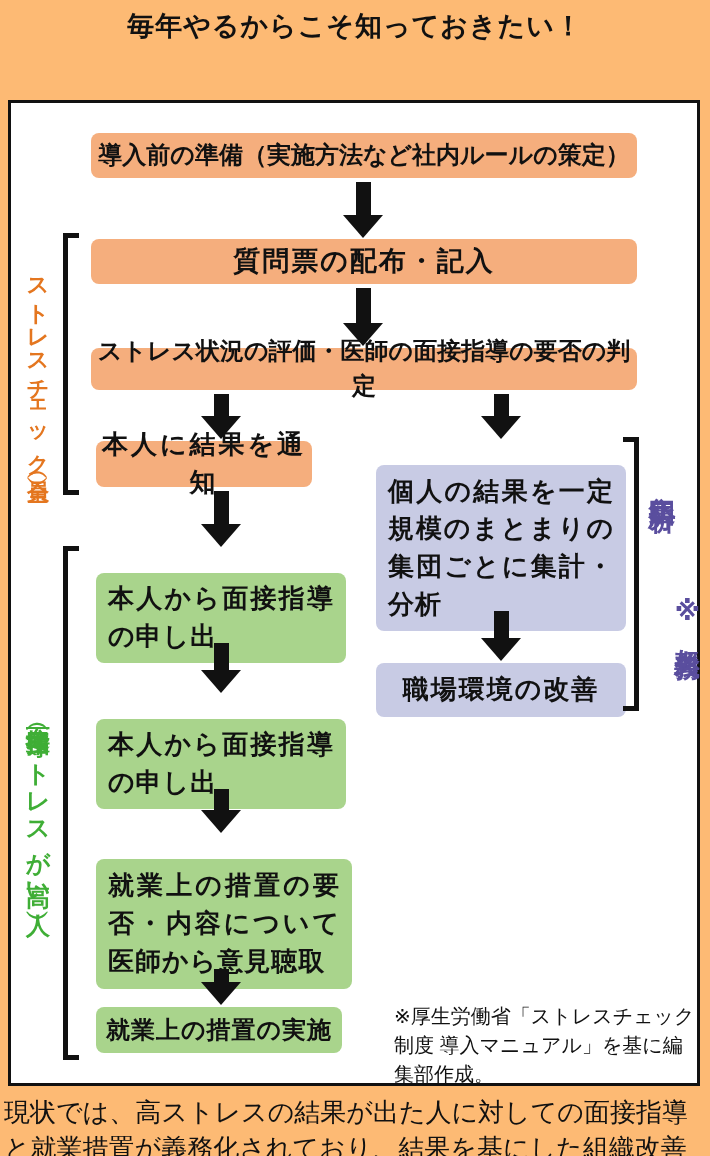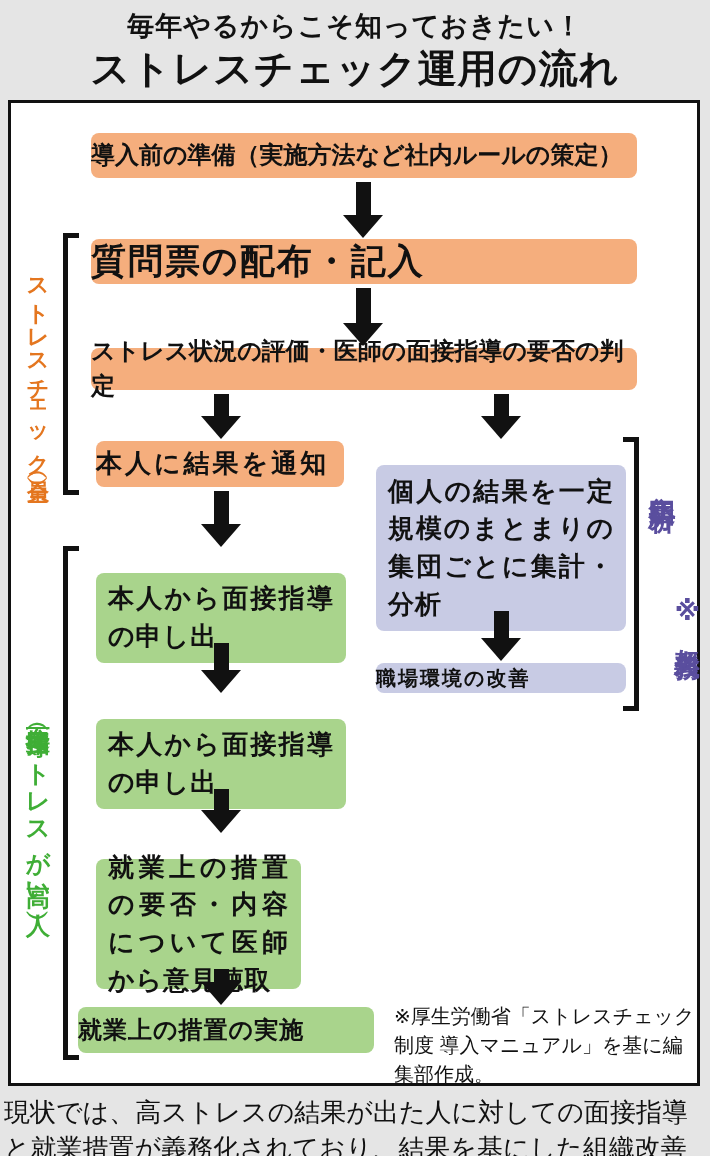--- a/index.html
+++ b/index.html
@@ -1,39 +1,39 @@
 <!DOCTYPE html>
 <html><head>
 <meta charset="utf-8">
 <style>
   * { margin:0; padding:0; box-sizing:border-box; }
   html, body { background:#ffffff; }
   .page {
-    position:relative; width:710px; height:1156px; background:#e5e5e5;
+    position:relative; width:710px; height:1156px; background:#fdba74;
     font-family:"Liberation Sans","DejaVu Sans",sans-serif; color:#111;
     overflow:hidden;
   }
   .subtitle {
     position:absolute; top:8px; left:0; width:100%;
     text-align:center; font-size:27px; font-weight:bold; letter-spacing:1px;
   }
   .main-title {
     position:absolute; top:42px; left:0; width:100%;
     text-align:center; font-size:39px; font-weight:bold; letter-spacing:1px;
   }
   .flow-frame {
     position:absolute; left:8px; top:100px; width:692px; height:986px;
     border:3px solid #111; background:#fff;
   }
   .box {
     position:absolute; border-radius:8px; font-weight:bold; color:#111;
     display:flex; align-items:center; line-height:1.45;
   }
   .box.center { justify-content:center; }
-  .box.center .box-text { width:100%; }
+  .box.center .box-text { width:100%; text-align:center; }
   .box.multi { padding:6px 12px;margin-top:24px; }
   .box.multi .box-text { width:100%; text-align:justify; letter-spacing:1px; }
   .orange { background:#F5AE7D; }
   .green  { background:#A9D48C; }
   .purple { background:#C8CBE4; }
   .arrow { position:absolute; display:flex; flex-direction:column; align-items:center; }
   .arrow .shaft { width:15px; flex:1; background:#111; }
   .arrow .head {
     width:0; height:0;
     border-left:20px solid transparent; border-right:20px solid transparent;
@@ -58,34 +58,33 @@
     position:absolute; left:4px; top:1094px; width:702px;
     font-size:26px; line-height:1.4; font-weight:normal;
   }
 </style>
 </head>
 <body>
 
 <div class="page">
 
   <div class="subtitle">毎年やるからこそ知っておきたい！</div>
-  <div class="main-title">ストレスチェック運用の流れ</div>
 
   <div class="flow-frame">
 
     <div class="box orange center" style="left:80px; top:30px; width:546px; height:45px; font-size:24px;">
       <span class="box-text">導入前の準備（実施方法など社内ルールの策定）</span>
     </div>
 
     <div class="arrow" style="left:332px; top:79px; height:56px;">
       <div class="shaft"></div>
       <div class="head"></div>
     </div>
 
-    <div class="box orange center" style="left:80px; top:136px; width:546px; height:45px; font-size:35px; letter-spacing:2px;">
+    <div class="box orange center" style="left:80px; top:136px; width:546px; height:45px; font-size:27px; letter-spacing:2px;">
       <span class="box-text">質問票の配布・記入</span>
     </div>
 
     <div class="arrow" style="left:332px; top:185px; height:58px;">
       <div class="shaft"></div>
       <div class="head"></div>
     </div>
 
     <div class="box orange center" style="left:80px; top:245px; width:546px; height:42px; font-size:24px;">
       <span class="box-text">ストレス状況の評価・医師の面接指導の要否の判定</span>
@@ -93,21 +92,21 @@
 
     <div class="arrow" style="left:190px; top:291px; height:45px;">
       <div class="shaft"></div>
       <div class="head"></div>
     </div>
     <div class="arrow" style="left:470px; top:291px; height:45px;">
       <div class="shaft"></div>
       <div class="head"></div>
     </div>
 
-    <div class="box orange center" style="left:85px; top:338px; width:248px; height:46px; font-size:26px; letter-spacing:3px;">
+    <div class="box orange center" style="left:85px; top:338px; width:216px; height:46px; font-size:26px; letter-spacing:3px;">
       <span class="box-text">本人に結果を通知</span>
     </div>
 
     <div class="box purple multi" style="left:365px; top:338px; width:250px; height:166px; font-size:26px; line-height:1.45;">
       <span class="box-text">個人の結果を一定規模のまとまりの集団ごとに集計・分析</span>
     </div>
 
     <div class="arrow" style="left:190px; top:388px; height:56px;">
       <div class="shaft"></div>
       <div class="head"></div>
@@ -115,48 +114,48 @@
 
     <div class="box green multi" style="left:85px; top:446px; width:250px; height:90px; font-size:26px;">
       <span class="box-text">本人から面接指導の申し出</span>
     </div>
 
     <div class="arrow" style="left:470px; top:508px; height:50px;">
       <div class="shaft"></div>
       <div class="head"></div>
     </div>
 
-    <div class="box purple center" style="left:365px; top:560px; width:250px; height:30px; font-size:20px; letter-spacing:2px;">
+    <div class="box purple center" style="left:365px; top:560px; width:250px; height:54px; font-size:26px; letter-spacing:2px;">
       <span class="box-text">職場環境の改善</span>
     </div>
 
     <div class="arrow" style="left:190px; top:540px; height:50px;">
       <div class="shaft"></div>
       <div class="head"></div>
     </div>
 
     <div class="box green multi" style="left:85px; top:592px; width:250px; height:90px; font-size:26px;">
       <span class="box-text">本人から面接指導の申し出</span>
     </div>
 
     <div class="arrow" style="left:190px; top:686px; height:44px;">
       <div class="shaft"></div>
       <div class="head"></div>
     </div>
 
-    <div class="box green multi" style="left:85px; top:732px; width:205px; height:130px; font-size:26px;">
+    <div class="box green multi" style="left:85px; top:732px; width:256px; height:130px; font-size:26px;">
       <span class="box-text">就業上の措置の要否・内容について医師から意見聴取</span>
     </div>
 
     <div class="arrow" style="left:190px; top:866px; height:36px;">
       <div class="shaft"></div>
       <div class="head"></div>
     </div>
 
-    <div class="box green center" style="left:67px; top:904px; width:296px; height:46px; font-size:24px; letter-spacing:1px;">
+    <div class="box green center" style="left:85px; top:904px; width:246px; height:46px; font-size:24px; letter-spacing:1px;">
       <span class="box-text">就業上の措置の実施</span>
     </div>
 
     <div class="bracket bleft" style="left:52px; top:130px; width:16px; height:262px;"></div>
     <div class="bracket bleft" style="left:52px; top:443px; width:16px; height:514px;"></div>
     <div class="bracket bright" style="left:612px; top:334px; width:16px; height:274px;"></div>
 
     <div class="vwrap" style="left:6px; top:130px; width:42px; height:262px;">
       <span class="vtext label-orange" style="font-size:22px; letter-spacing:0;">ストレスチェック（全員）</span>
     </div>

